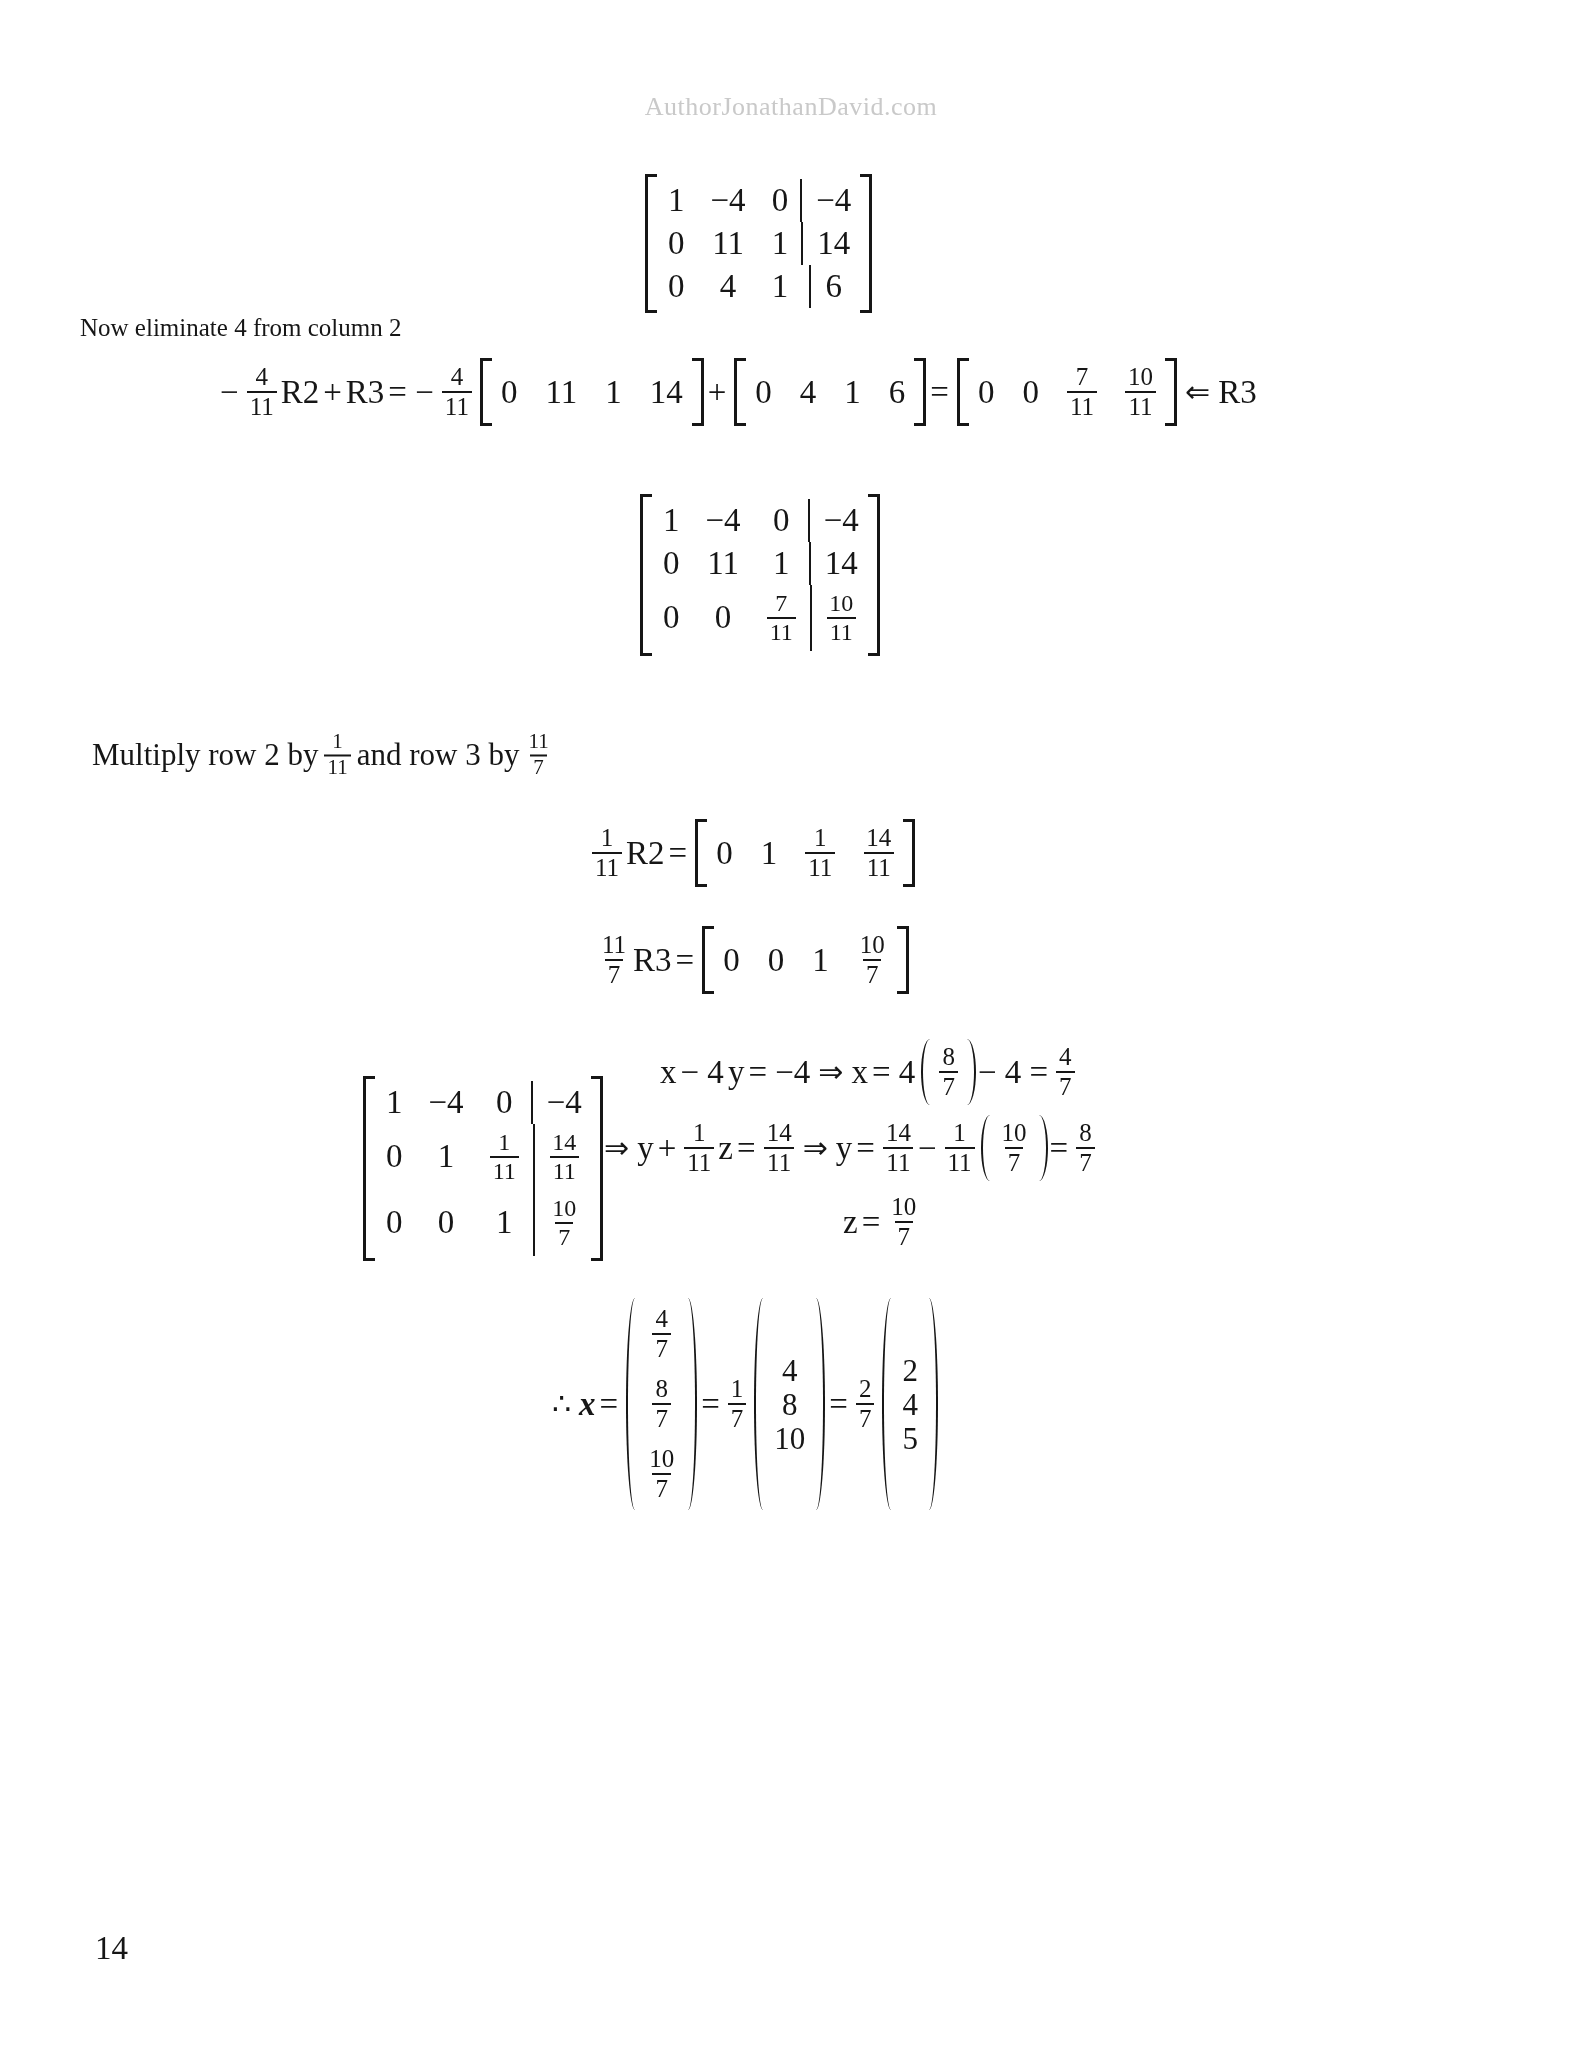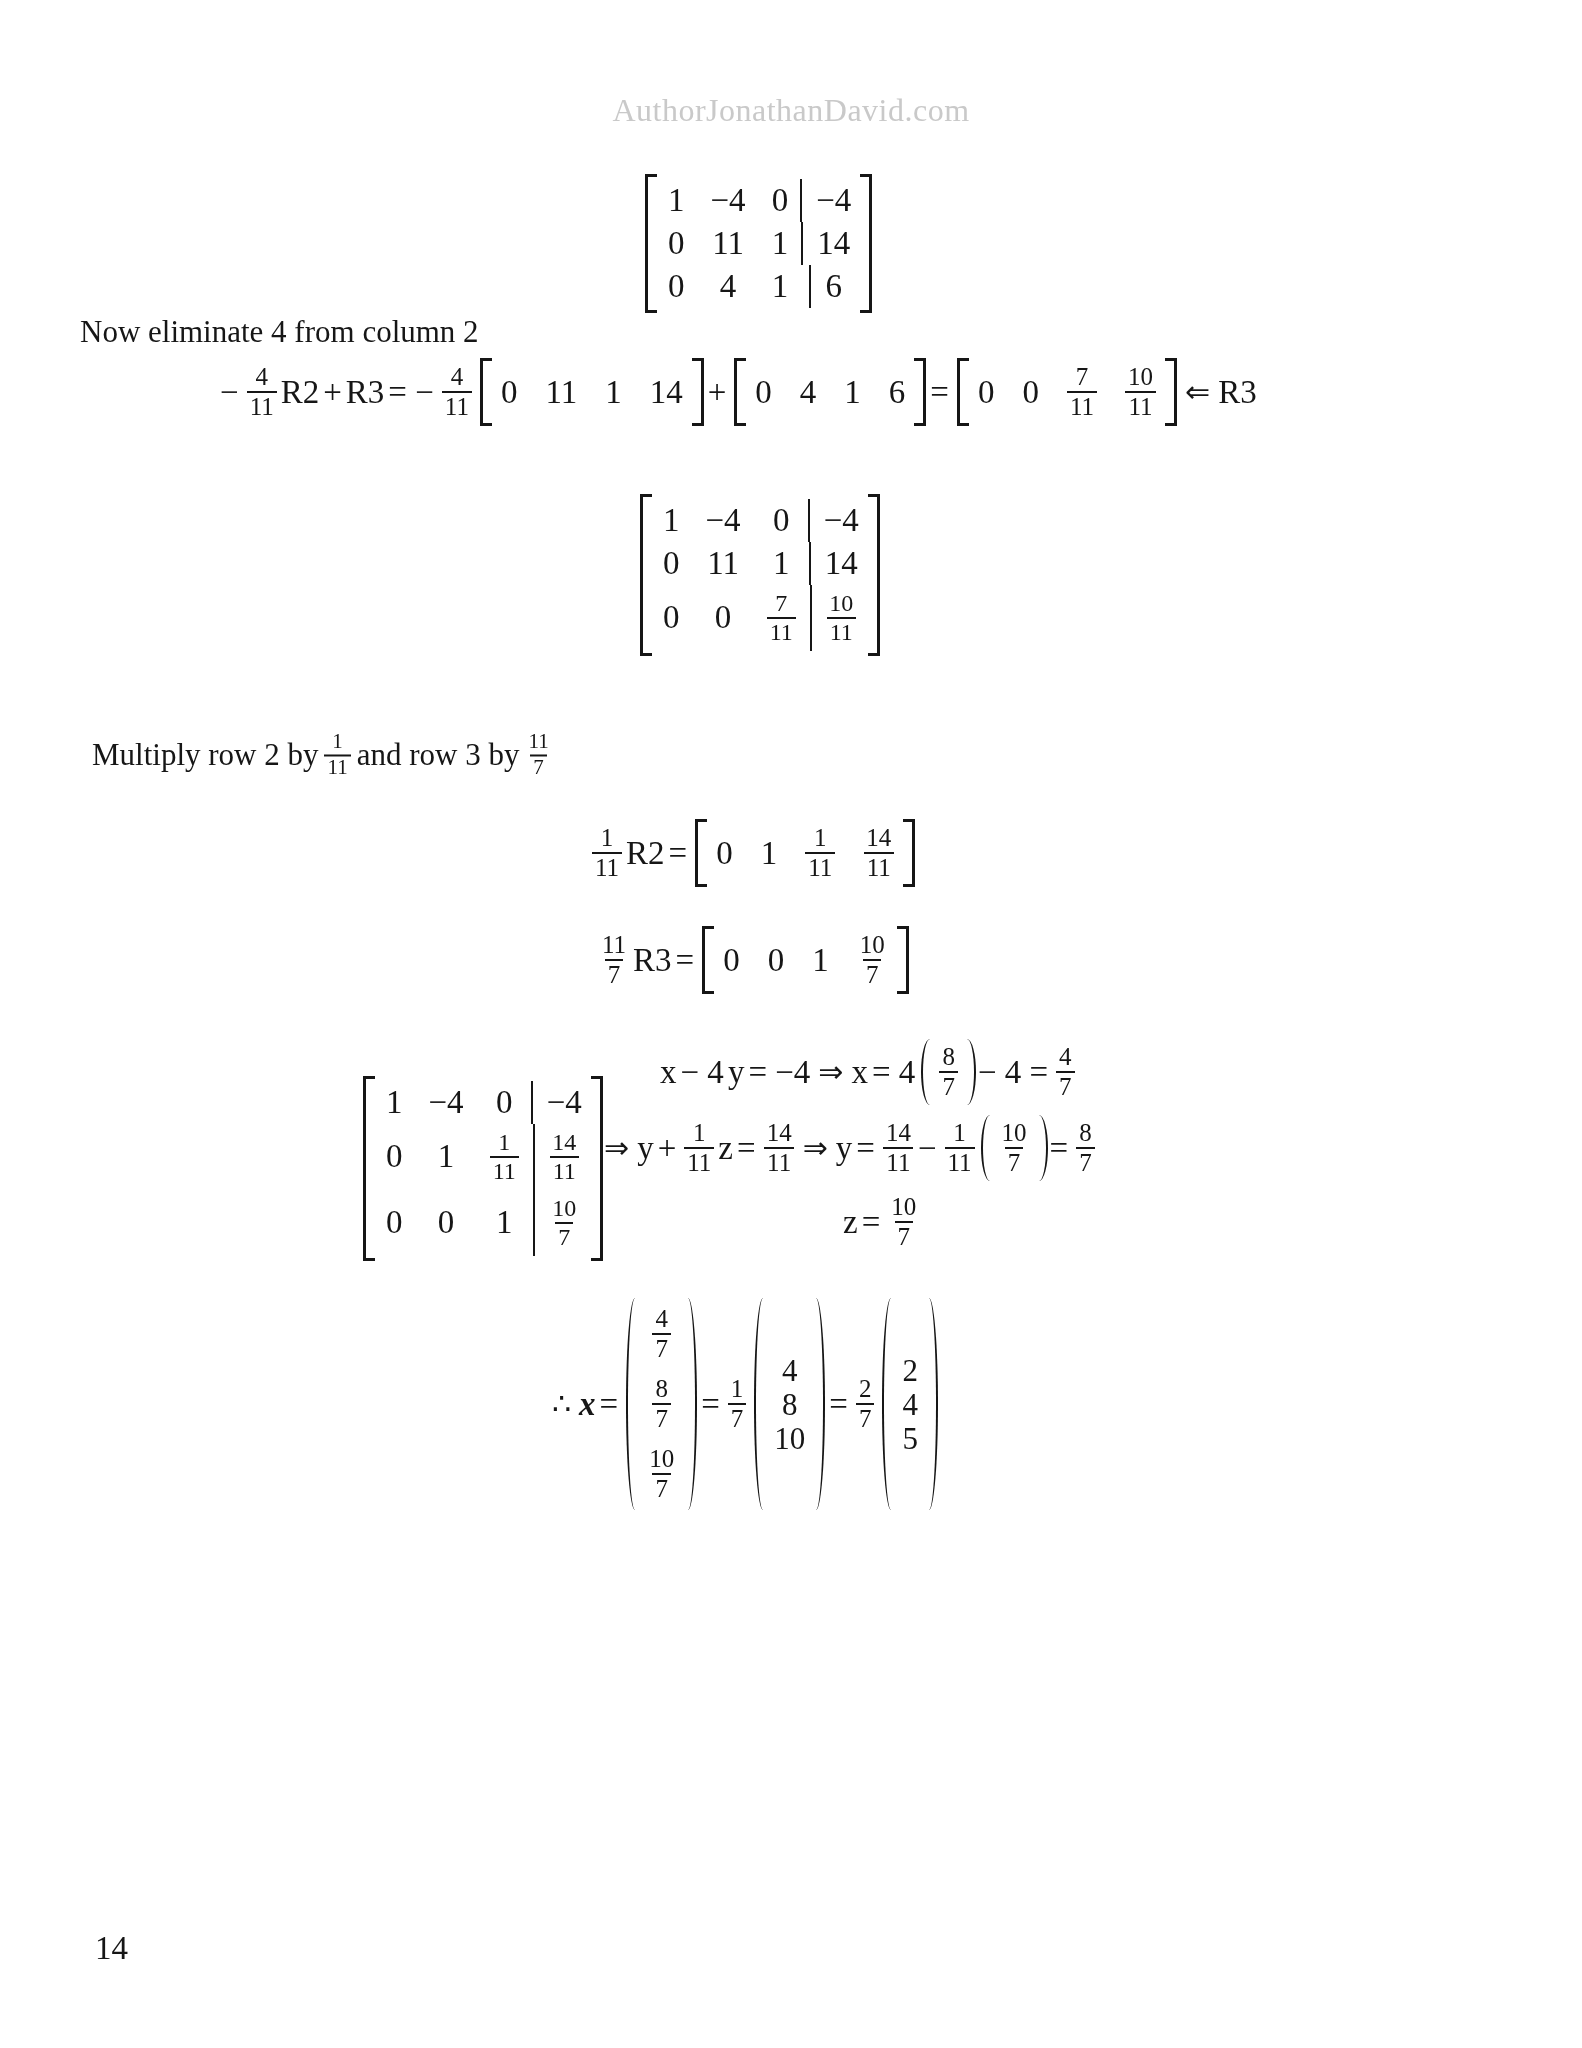--- a/index.html
+++ b/index.html
@@ -49,22 +49,22 @@
   
   .pcol { display:inline-flex; align-items:center; align-self:stretch; margin:0 4px; }
   .par { width:13px; align-self:stretch; }
   .par-l { border-left:2.6px solid #161616; border-radius:60% 0 0 60% / 50% 0 0 50%; }
   .par-r { border-right:2.6px solid #161616; border-radius:0 60% 60% 0 / 0 50% 50% 0; }
   .pcol .pcells { display:flex; flex-direction:column; align-items:center; row-gap:8px; padding:7px 5px; }
   .pinline { margin:0 2px; }
   .pinline .pcells { padding:4px 3px; }
 
   
-  .bodytext { font-size:31px; line-height:1.15; }
-  .watermark { width:100%; text-align:center; font-size:32px; color:#c9c9c9;
+  .bodytext { font-size:25px; line-height:1.15; }
+  .watermark { width:100%; text-align:center; font-size:26px; color:#c9c9c9;
                letter-spacing:0.5px; }
   .pagenum { font-size:33px; }
 </style>
 </head>
 <body>
 
 <div class="page">
 
   <div class="abs watermark" style="top:92px; left:0;">AuthorJonathanDavid.com</div>
 

